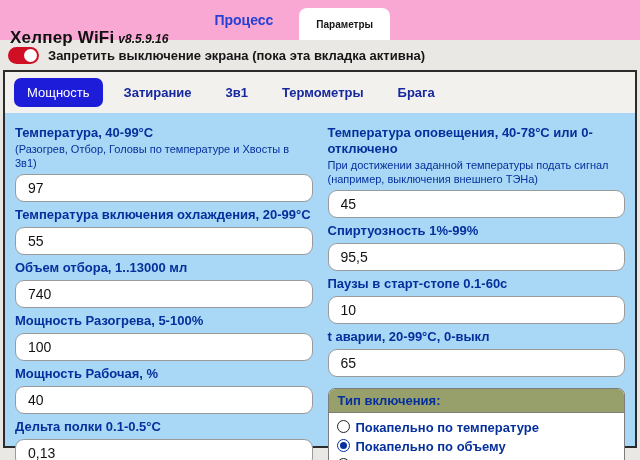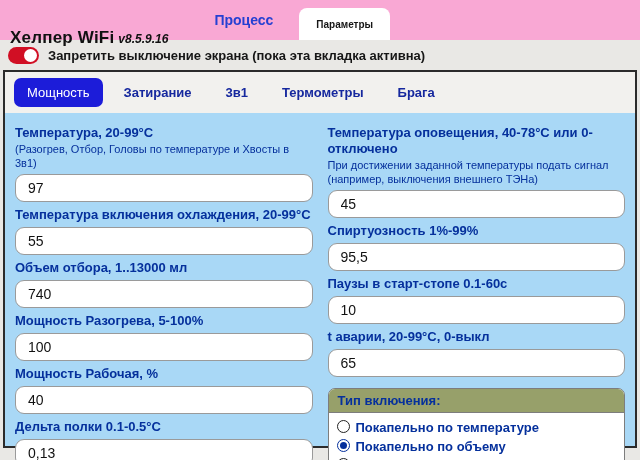--- a/index.html
+++ b/index.html
@@ -114,21 +114,21 @@
 <div class="panel">
   <div class="tabrow" id="tabrow">
       <div class="tab active">Мощность</div>
       <div class="tab">Затирание</div>
       <div class="tab">3в1</div>
       <div class="tab">Термометры</div>
       <div class="tab">Брага</div>
     </div>
   <div class="content">
     <div class="col" id="col-left">
-        <div class="f-label">Температура, 20-99°C</div>
+        <div class="f-label">Температура, 40-99°C</div>
         <div class="f-hint">(Разогрев, Отбор, Головы по температуре и Хвосты в 3в1)</div>
         <input class="f-input" type="text" value="97" style="">
         <div class="f-label">Температура включения охлаждения, 20-99°C</div>
         <input class="f-input" type="text" value="55" style="">
         <div class="f-label">Объем отбора, 1..13000 мл</div>
         <input class="f-input" type="text" value="740" style="">
         <div class="f-label">Мощность Разогрева, 5-100%</div>
         <input class="f-input" type="text" value="100" style="">
         <div class="f-label">Мощность Рабочая, %</div>
         <input class="f-input" type="text" value="40" style="">

